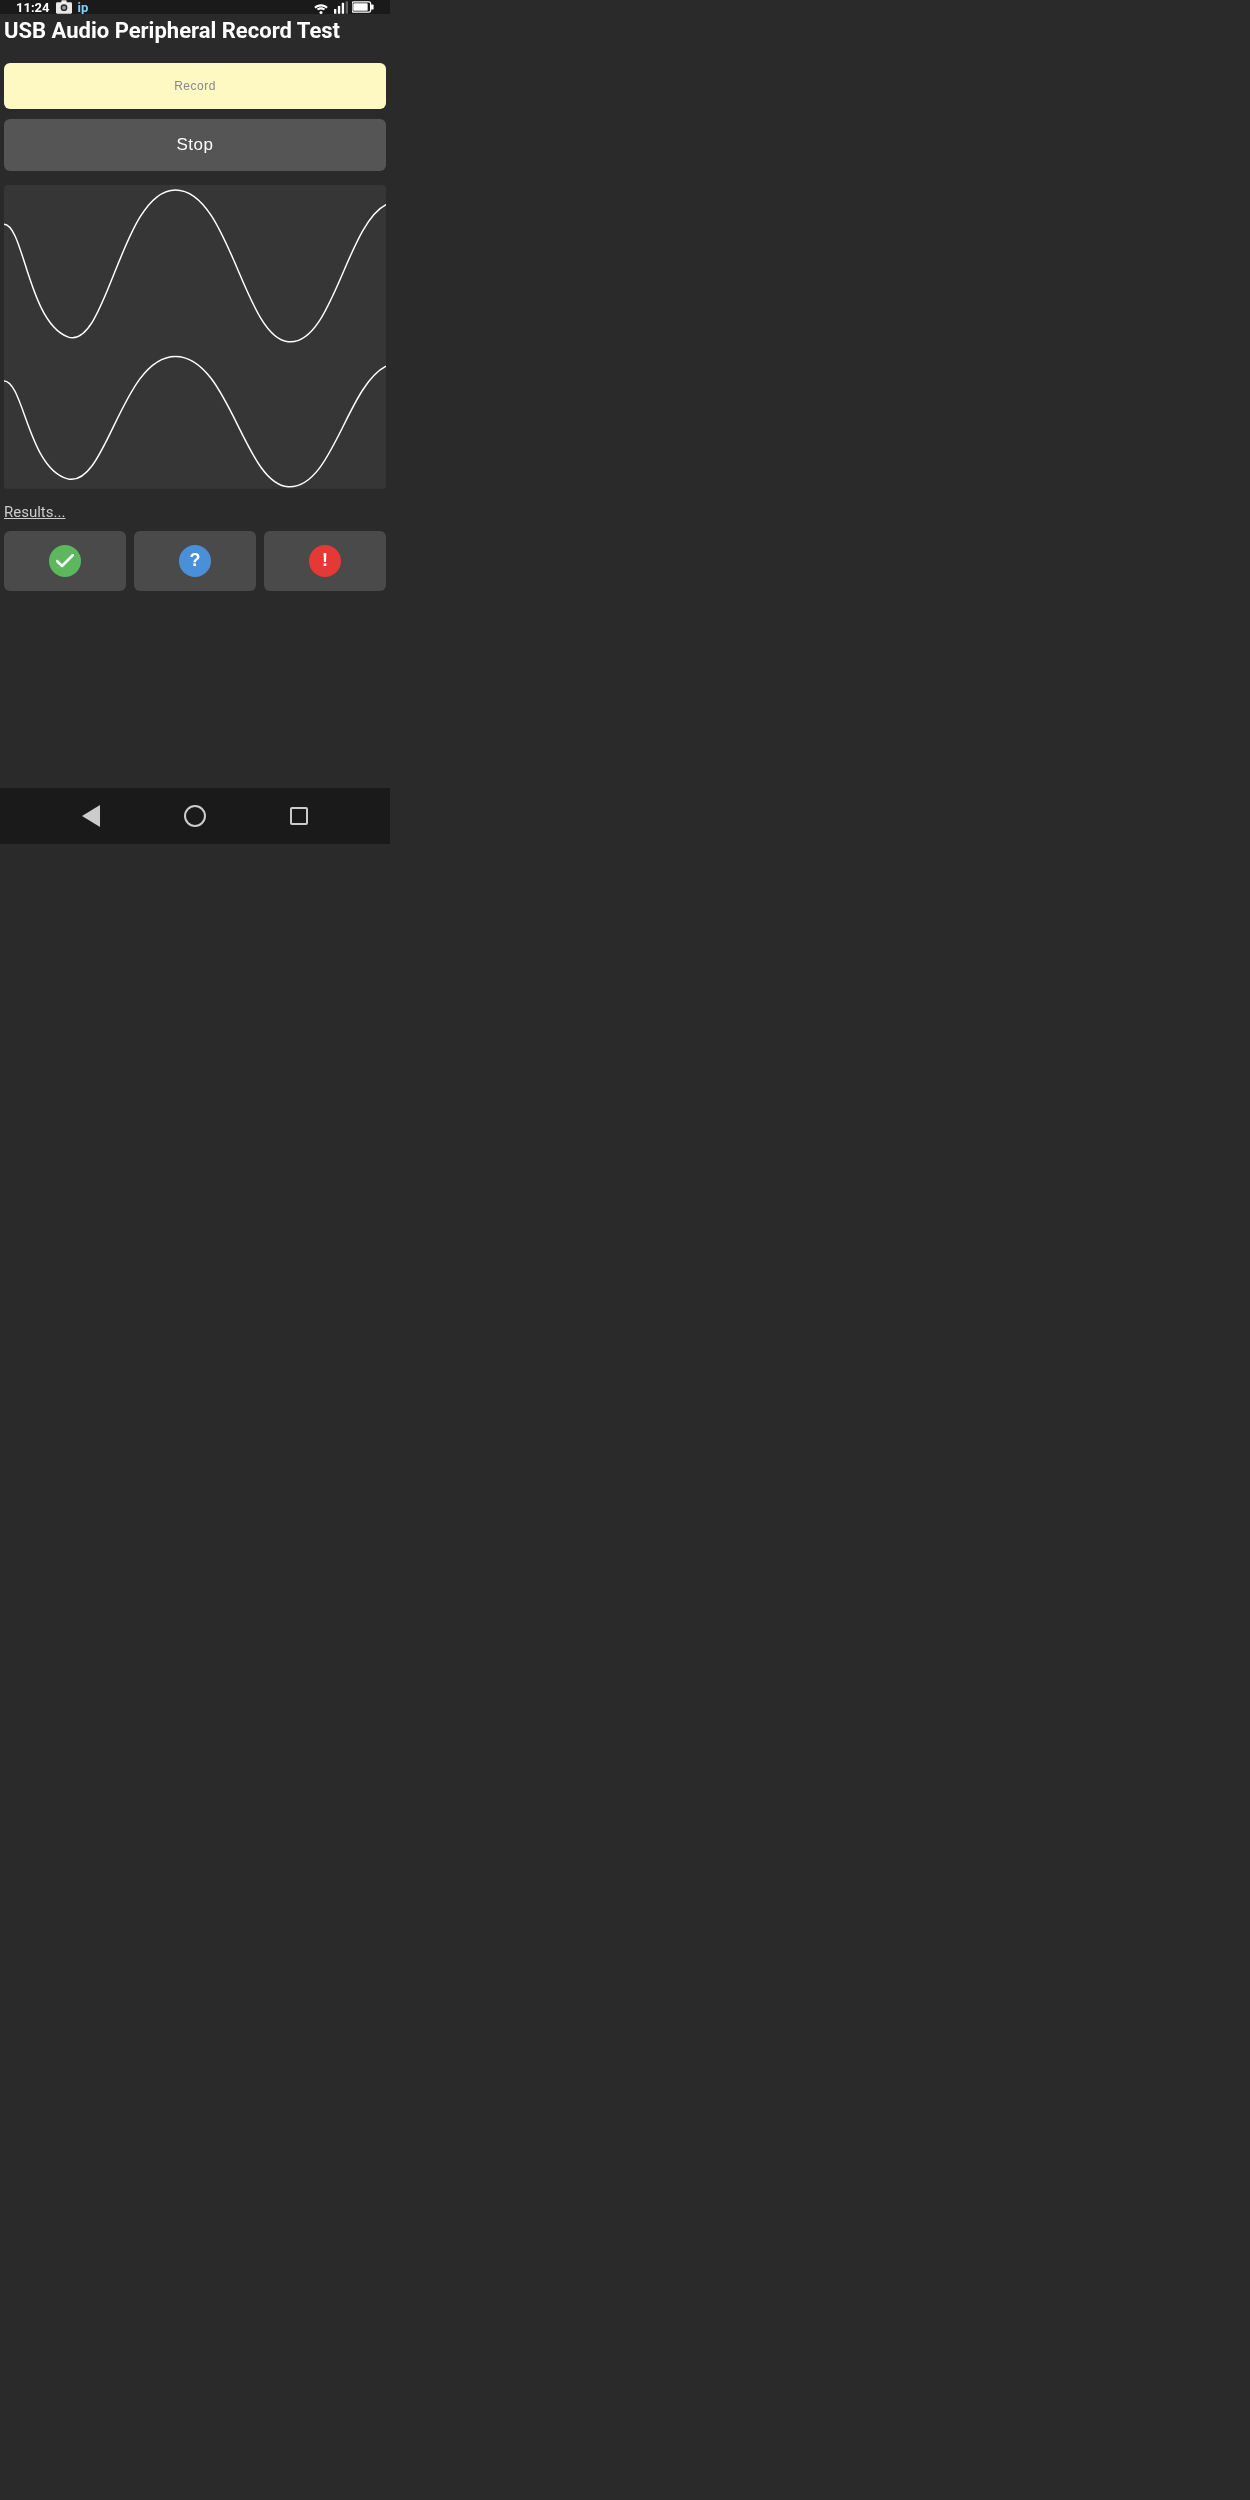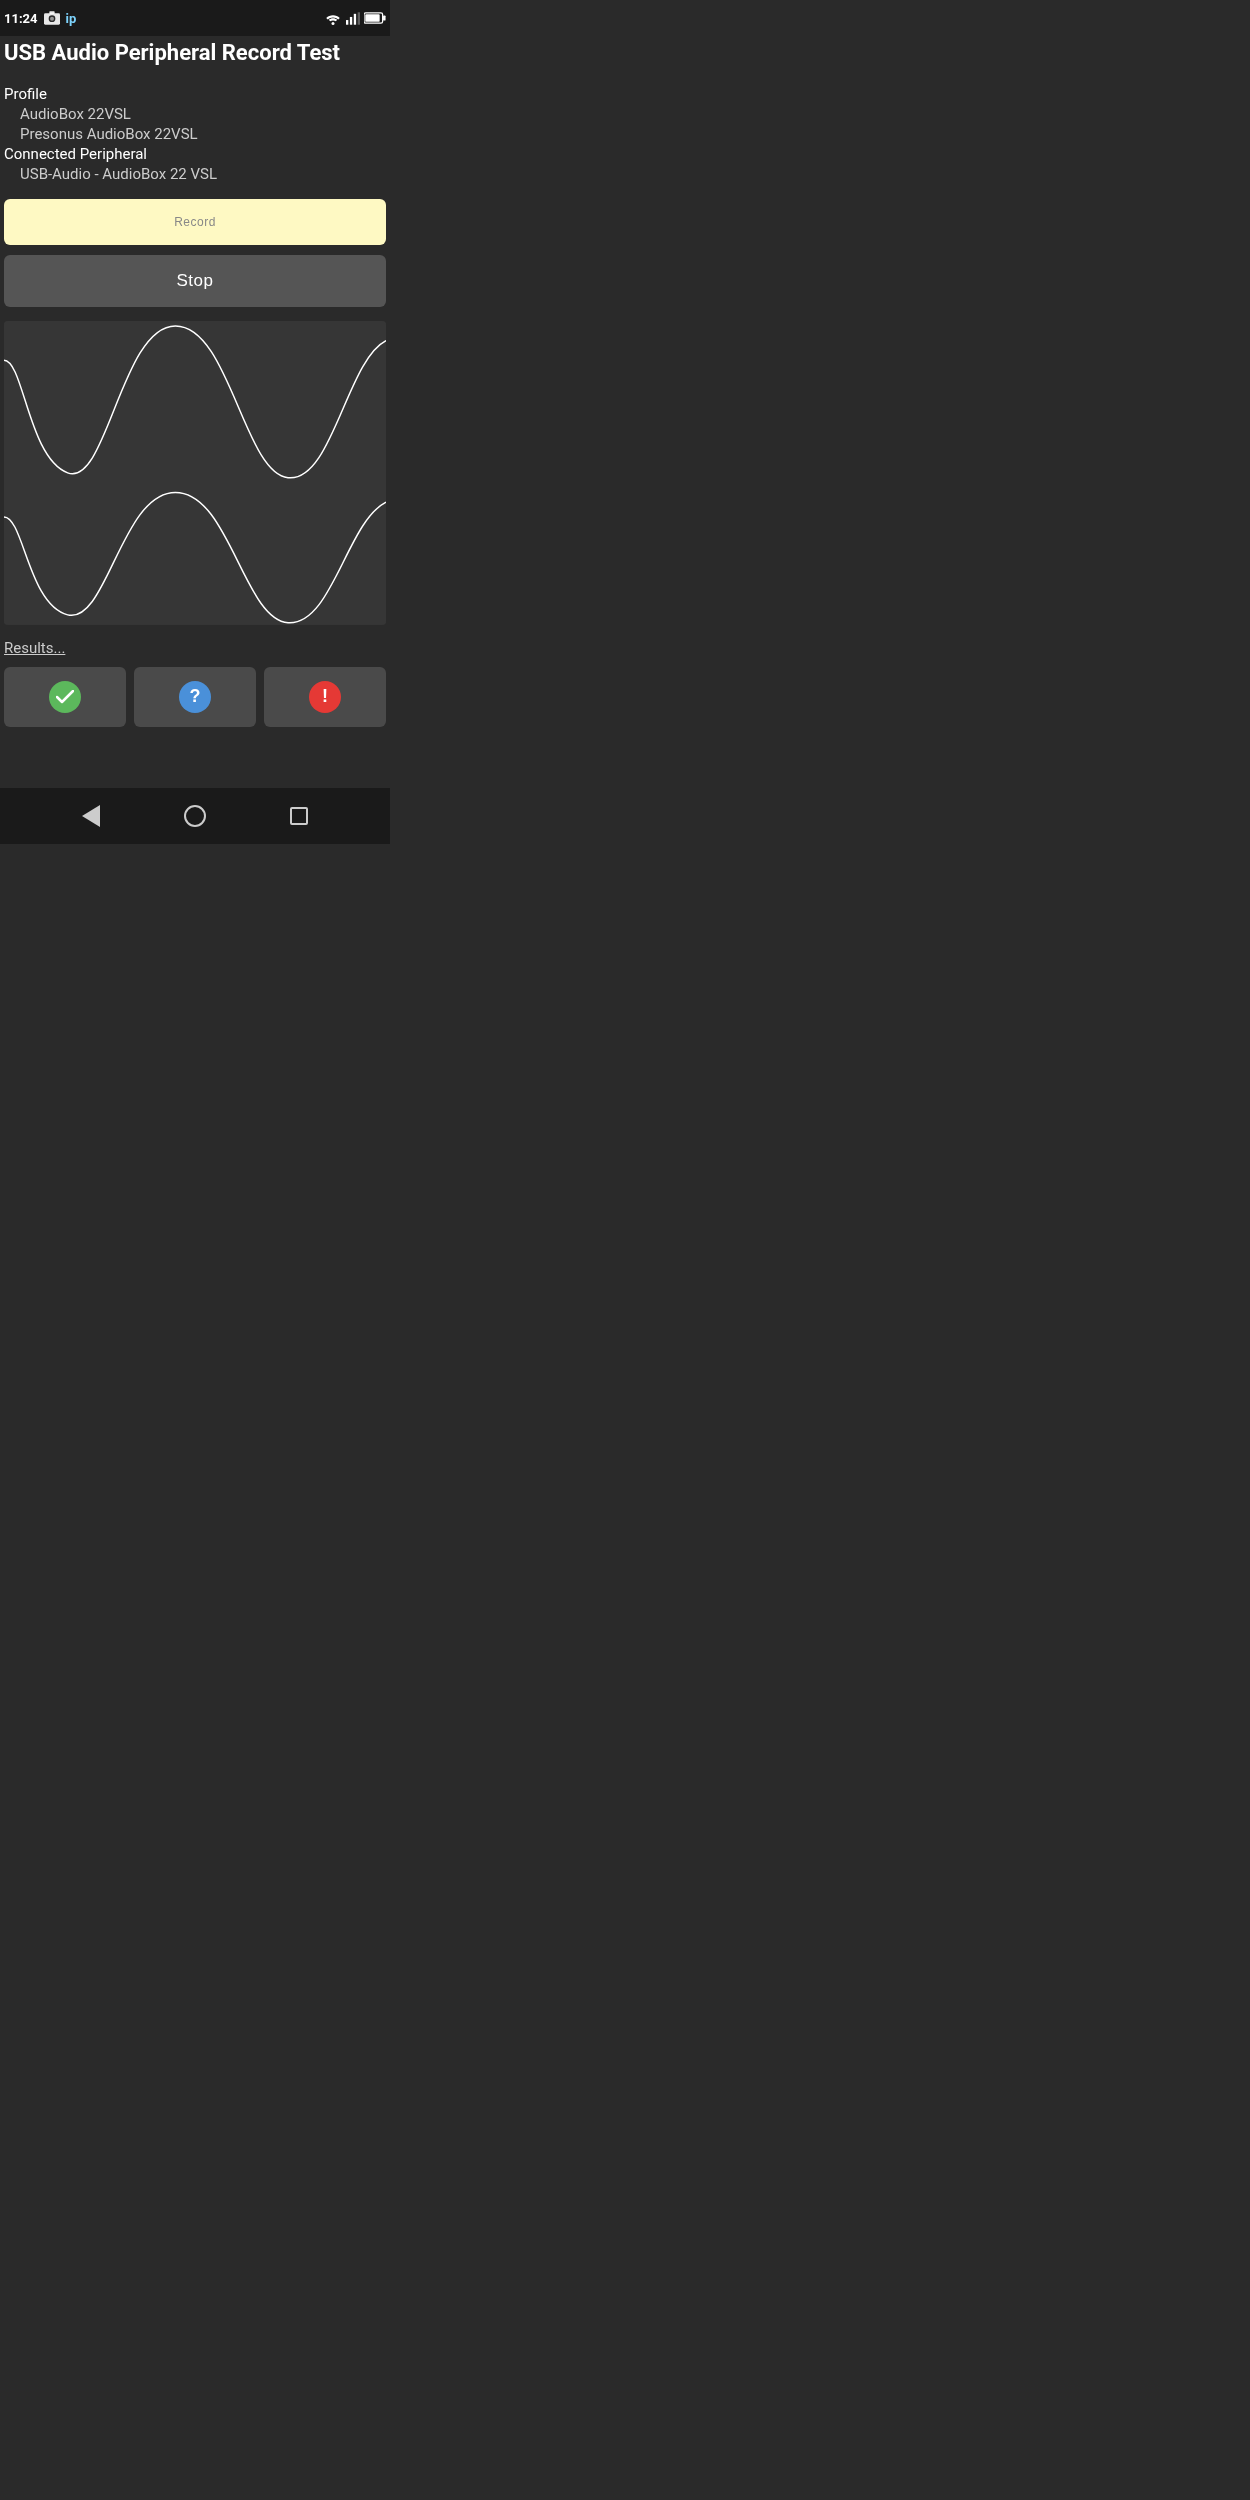--- a/index.html
+++ b/index.html
@@ -17,22 +17,22 @@
       display: flex;
       flex-direction: column;
     }
 
     
     .status-bar {
       background-color: #1a1a1a;
       display: flex;
       justify-content: space-between;
       align-items: center;
-      padding: 6px 4px;
-      height: 36px;
+      padding: 6px 16px;
+      height: 14px;
       text-align: center;
     }
 
     .status-left {
       display: flex;
       align-items: center;
       gap: 6px;
       font-size: 13px;
       font-weight: bold;
       color: #ffffff;
@@ -252,27 +252,20 @@
       <rect x="22.5" y="4" width="3" height="6" rx="1" fill="white"></rect>
     </svg>
   </div>
 </div>
 
 <div class="main-content">
 
   <h1 class="page-title">USB Audio Peripheral Record Test</h1>
 
   
-  <div class="info-section">
-    <div class="info-label">Profile</div>
-    <div class="info-value">AudioBox 22VSL</div>
-    <div class="info-value">Presonus AudioBox 22VSL</div>
-    <div class="info-label">Connected Peripheral</div>
-    <div class="info-value">USB-Audio - AudioBox 22 VSL</div>
-  </div>
 
   
 
   
   <button class="record-button">Record</button>
 
   
   <button class="stop-button">Stop</button>
 
   

